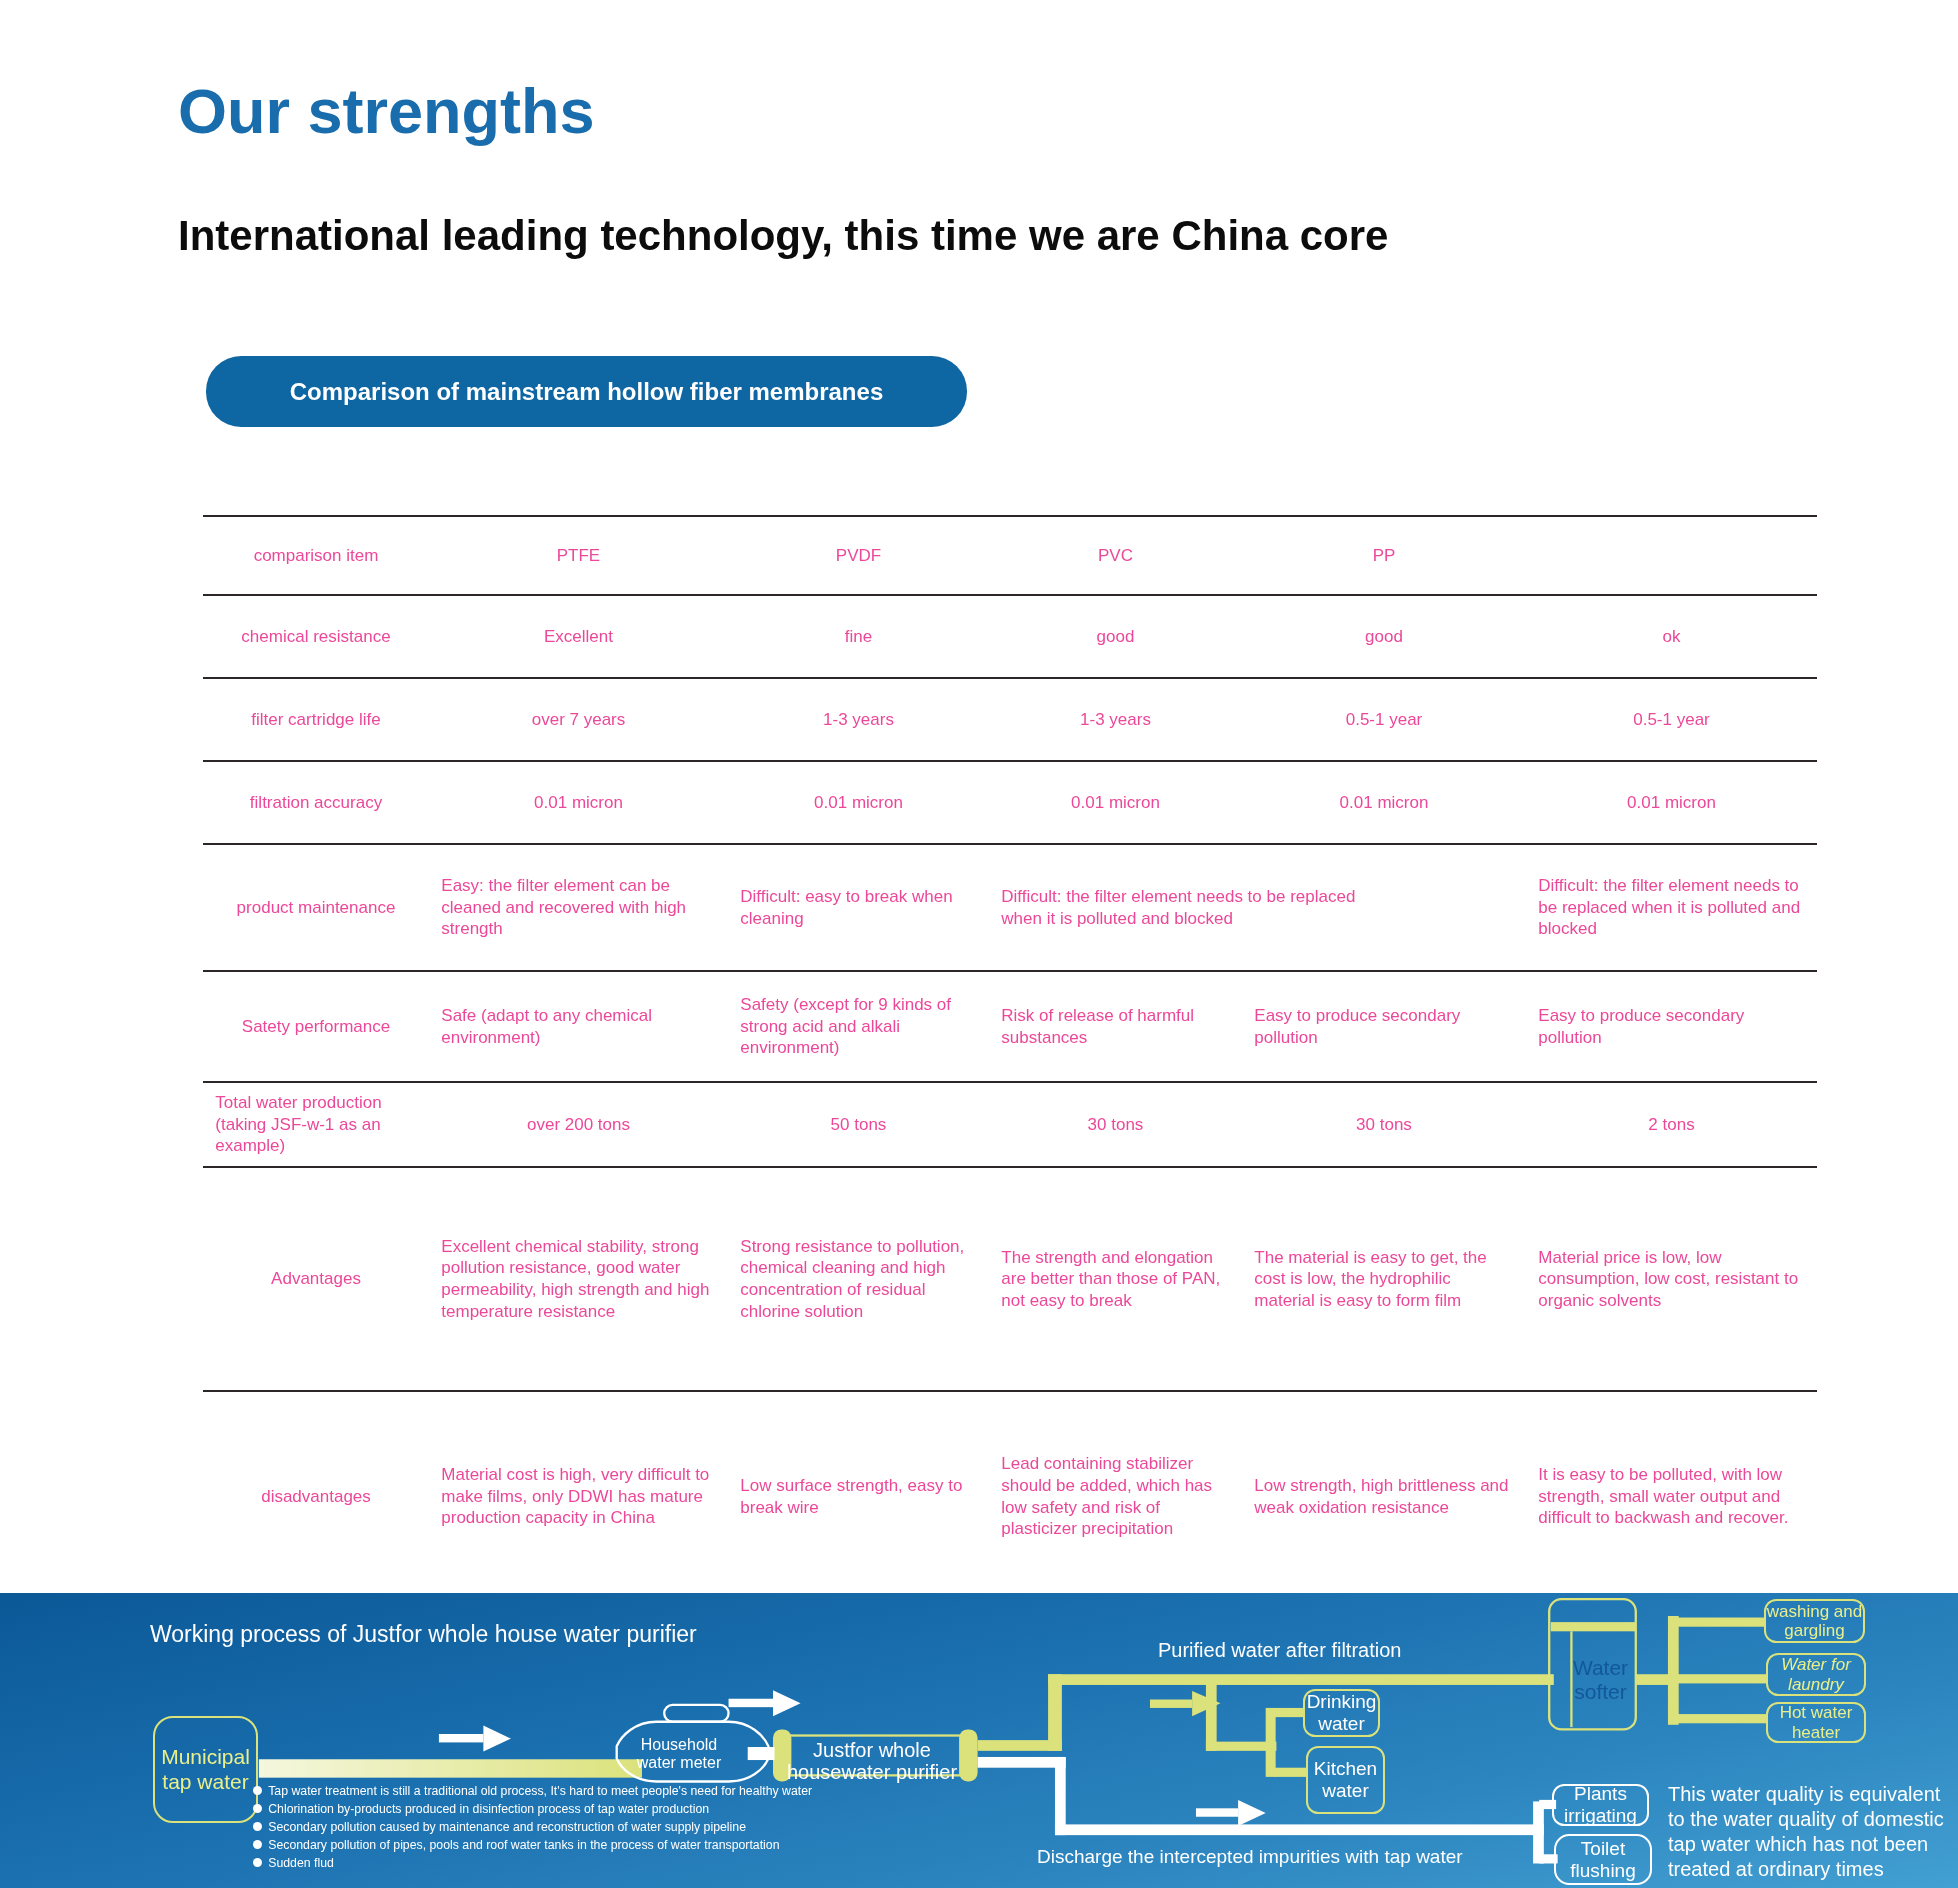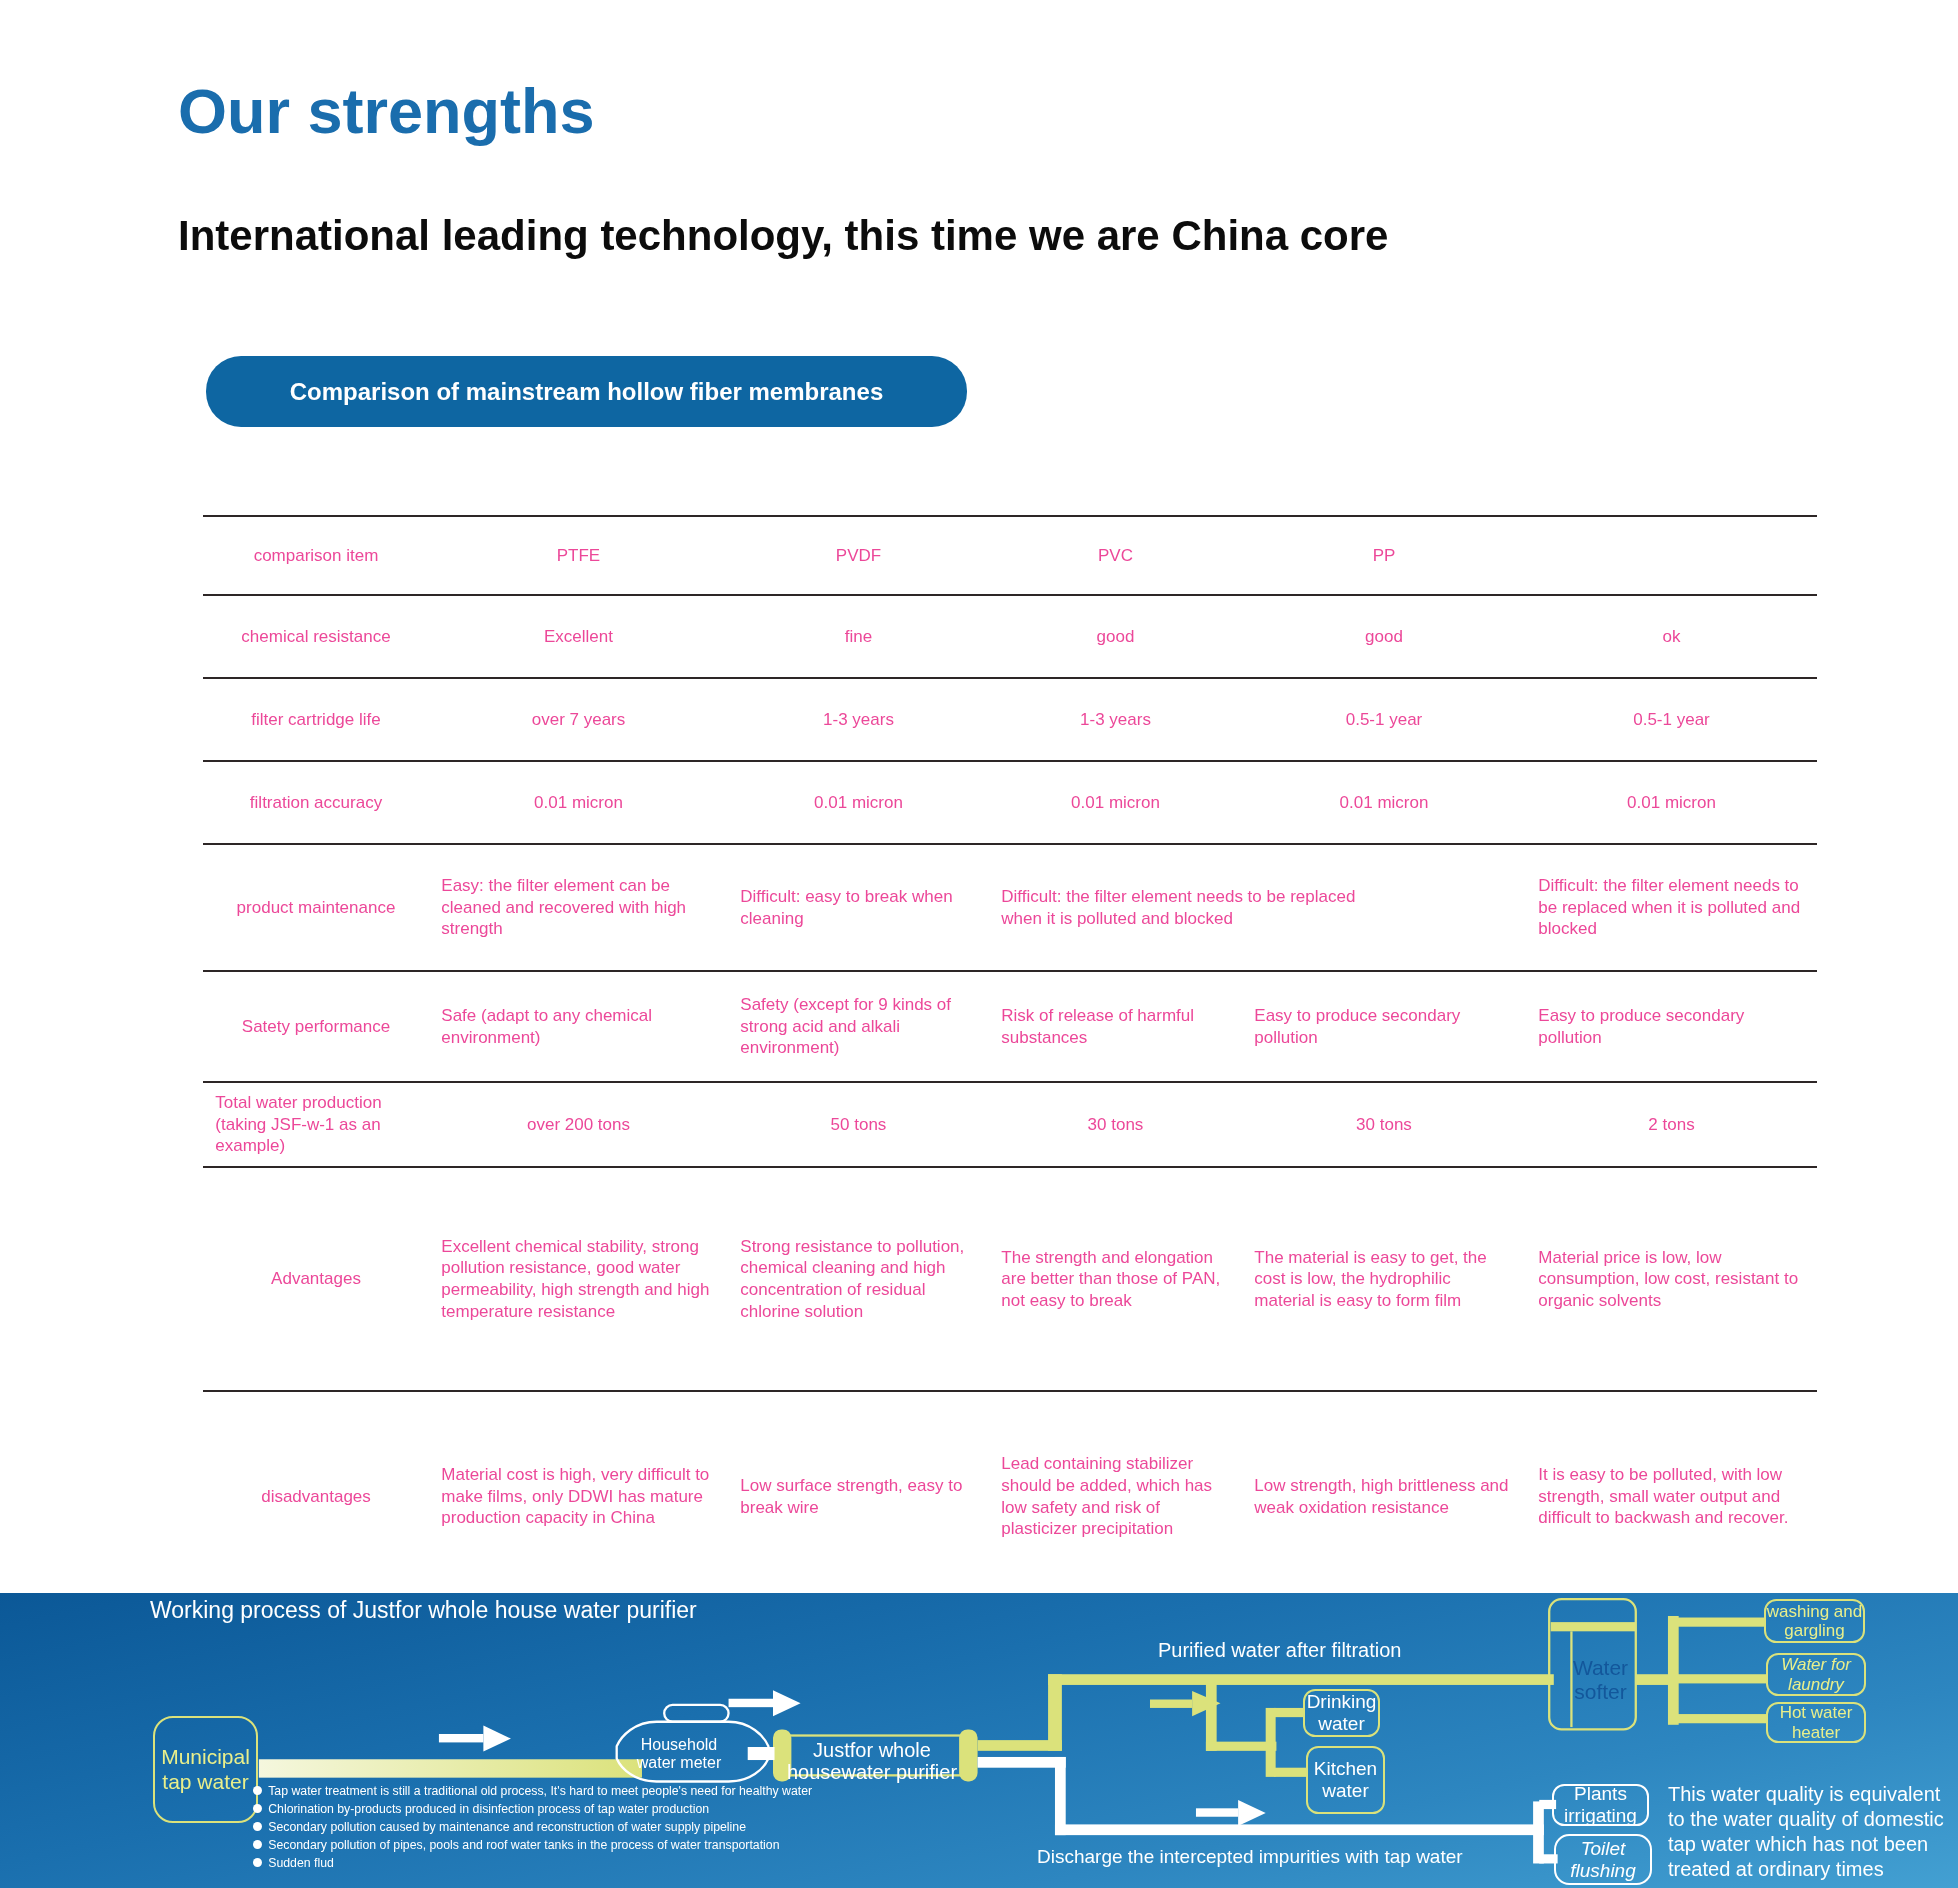--- a/index.html
+++ b/index.html
@@ -21,21 +21,21 @@
   .c{display:flex;align-items:center;justify-content:center;text-align:center;
      font-size:17px;line-height:1.27;color:#ec4899;padding:3.1px 12.3px;box-sizing:border-box;}
   .c.left{justify-content:flex-start;text-align:left;}
   .c.txt{justify-content:flex-start;text-align:left;}
   .c.span2{grid-column:span 2;}
   .c.span2 > span{max-width:360px;margin-right:auto;}
 
   
   .panel{position:absolute;left:0;top:1593px;width:1959px;height:295px;
          background:linear-gradient(168deg,#0b5897 0%,#1a6fae 38%,#2d86c0 72%,#43a0d2 100%);}
-  .panel-title{position:absolute;left:150px;top:4px;color:#fff;font-size:23px;}
+  .panel-title{position:absolute;left:150px;top:28px;color:#fff;font-size:23px;}
   .pipes{position:absolute;left:0;top:0;}
   .node{position:absolute;display:flex;align-items:center;justify-content:center;
         text-align:center;white-space:pre-line;box-sizing:border-box;line-height:1.15;}
   .ybox{border:2.3px solid #dbe27b;border-radius:12.3px;}
   .wbox{border:2.3px solid #ffffff;border-radius:12.3px;color:#fff;}
   .ytext{color:#e9ef8b;}
   .wtext{color:#ffffff;}
   .plabel{position:absolute;color:#fff;white-space:pre-line;line-height:1.15;}
   .bullets{position:absolute;left:253px;top:189px;margin:0;padding:0;list-style:none;}
   .bullets li{display:flex;gap:6px;color:#fff;font-size:12.3px;line-height:18px;}
@@ -226,21 +226,21 @@
 
     <div class="node ybox ytext" style="left:1766px;top:60px;width:100px;height:43px;font-size:17px;font-style:italic;">Water for
 laundry</div>
 
     <div class="node ybox ytext" style="left:1766px;top:109px;width:100px;height:41px;font-size:17px;">Hot water
 heater</div>
 
     <div class="node wbox" style="left:1552px;top:191px;width:97px;height:42px;font-size:19px;">Plants
 irrigating</div>
 
-    <div class="node wbox" style="left:1554px;top:241px;width:98px;height:51px;border-radius:15.3px;font-size:19px;font-style:italic;">Toilet
+    <div class="node wbox" style="left:1554px;top:241px;width:98px;height:51px;border-radius:15.3px;font-size:19px;">Toilet
 flushing</div>
 
     <div class="plabel" style="left:1037px;top:253px;font-size:19px;">Discharge the intercepted impurities with tap water</div>
 
     <div class="plabel" style="left:1668px;top:189px;width:290px;font-size:20px;line-height:1.25;">This water quality is equivalent to the water quality of domestic tap water which has not been treated at ordinary times</div>
 
     <ul class="bullets">
       <li>
           <span class="dot"></span>
           <span>Tap water treatment is still a traditional old process, It's hard to meet people's need for healthy water</span>

